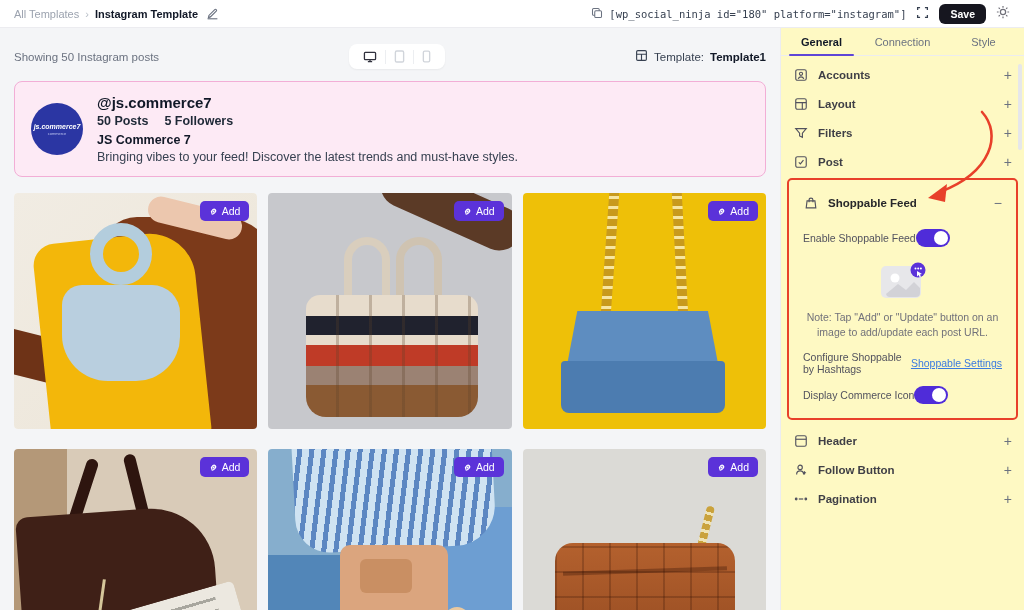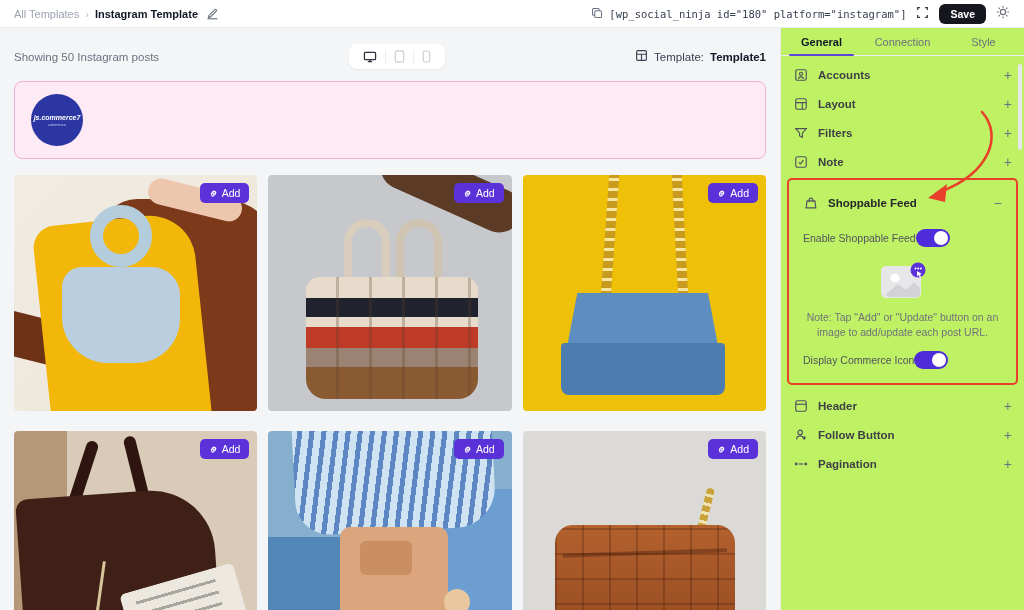--- a/index.html
+++ b/index.html
@@ -107,21 +107,21 @@
   .t6-bag { left:32px; top:94px; width:180px; height:130px; border-radius:18px 18px 10px 10px;
     background-image:
       repeating-linear-gradient(0deg, rgba(40,10,0,.22) 0 2px, transparent 2px 25px),
       repeating-linear-gradient(90deg, rgba(40,10,0,.22) 0 2px, transparent 2px 27px),
       linear-gradient(180deg,#b4612e,#8f471f); }
   .t6-chain { right:62px; top:56px; width:8px; height:92px; transform:rotate(14deg); border-radius:4px;
     background:repeating-linear-gradient(#caa23c 0 6px,#efe3b5 6px 9px); }
   .t6-flapline { left:40px; top:120px; width:164px; height:4px; background:rgba(40,10,0,.3); transform:rotate(-2deg); }
 
   
-  .sidebar { position:absolute; right:0; top:28px; width:244px; height:582px; background:#bef264;
+  .sidebar { position:absolute; right:0; top:28px; width:244px; height:582px; background:#fef9c3;
     border-left:1px solid #ececf0; }
   .tabs { display:flex; height:28px; border-bottom:1px solid #ececf0; }
   .tab { flex:1; display:flex; align-items:center; justify-content:center; font-size:11px;
     color:#6b7280; cursor:pointer; position:relative; }
   .tab.active { color:#111827; font-weight:bold; }
   .tab.active::after { content:""; position:absolute; bottom:-1px; left:8px; right:8px; height:2px;
     background:#5e45d6; border-radius:2px; }
   .side-body { padding:4px 12px 0; }
   .acc-row { display:flex; align-items:center; gap:10px; height:29px; cursor:pointer; }
   .acc-label { font-size:11.5px; font-weight:bold; color:#3f3f46; }
@@ -220,20 +220,29 @@
       <span class="template-label">Template:</span>
       <span class="template-value">Template1</span>
     </div>
   </div>
 
   <div class="profile-card">
     <div class="avatar">
       <span class="av-line1">js.commerce7</span>
       <span class="av-line2">commerce</span>
     </div>
+    <div class="profile-info">
+      <div class="username">@js.commerce7</div>
+      <div class="stats">
+        <span>50 Posts</span>
+        <span>5 Followers</span>
+      </div>
+      <div class="display-name">JS Commerce 7</div>
+      <div class="bio">Bringing vibes to your feed! Discover the latest trends and must-have styles.</div>
+    </div>
   </div>
 
   <div class="grid">
 
     <div class="tile">
       <div class="ph art1">
         <div class="t1-chair"></div>
           <div class="t1-armrest"></div>
           <div class="t1-cloth"></div>
         <div class="t1-hand"></div>
@@ -375,21 +384,21 @@
       <span class="acc-plus">+</span>
     </div>
 
     <div class="acc-row">
       <span class="icon16">
         <svg width="14" height="14" viewBox="0 0 16 16" fill="none" stroke="#52525e" stroke-width="1.3">
           <rect x="2" y="2" width="12" height="12" rx="2"></rect>
             <path d="M5.5 8.4 L7.3 10.2 L10.8 5.8"></path>
         </svg>
       </span>
-      <span class="acc-label">Note</span>
+      <span class="acc-label">Post</span>
       <span class="acc-plus">+</span>
     </div>
 
     <div class="shop-box">
       <div class="shop-head">
         <span class="icon16">
           <svg width="14" height="14" viewBox="0 0 16 16" fill="none" stroke="#52525e" stroke-width="1.3">
             <path d="M3.5 5.5 H12.5 L13.5 13.5 H2.5 Z"></path>
               <path d="M5.8 7 V4.6 a2.2 2.2 0 0 1 4.4 0 V7"></path>
           </svg>
@@ -415,20 +424,24 @@
             <circle cx="35.5" cy="6.5" r="1" fill="#fff"></circle>
               <circle cx="38.2" cy="6.5" r="1" fill="#fff"></circle>
               <circle cx="40.9" cy="6.5" r="1" fill="#fff"></circle>
             <path d="M37 9 L37 14.5 L38.6 13 L39.7 15.3 L41 14.6 L39.9 12.4 L42 12 Z" fill="#fff"></path>
           </svg>
         </span>
         <div class="note-text">Note: Tap "Add" or "Update" button on an image to add/update each post URL.</div>
       </div>
 
 
+      <div class="ctrl-row">
+        <span class="ctrl-label">Configure Shoppable by Hashtags</span>
+        <span class="link">Shoppable Settings</span>
+      </div>
 
       <div class="ctrl-row" style="margin-bottom:2px;">
         <span class="ctrl-label">Display Commerce Icon</span>
         <span class="toggle">
             <span class="knob"></span>
           </span>
       </div>
     </div>
 
     <div class="acc-row">

